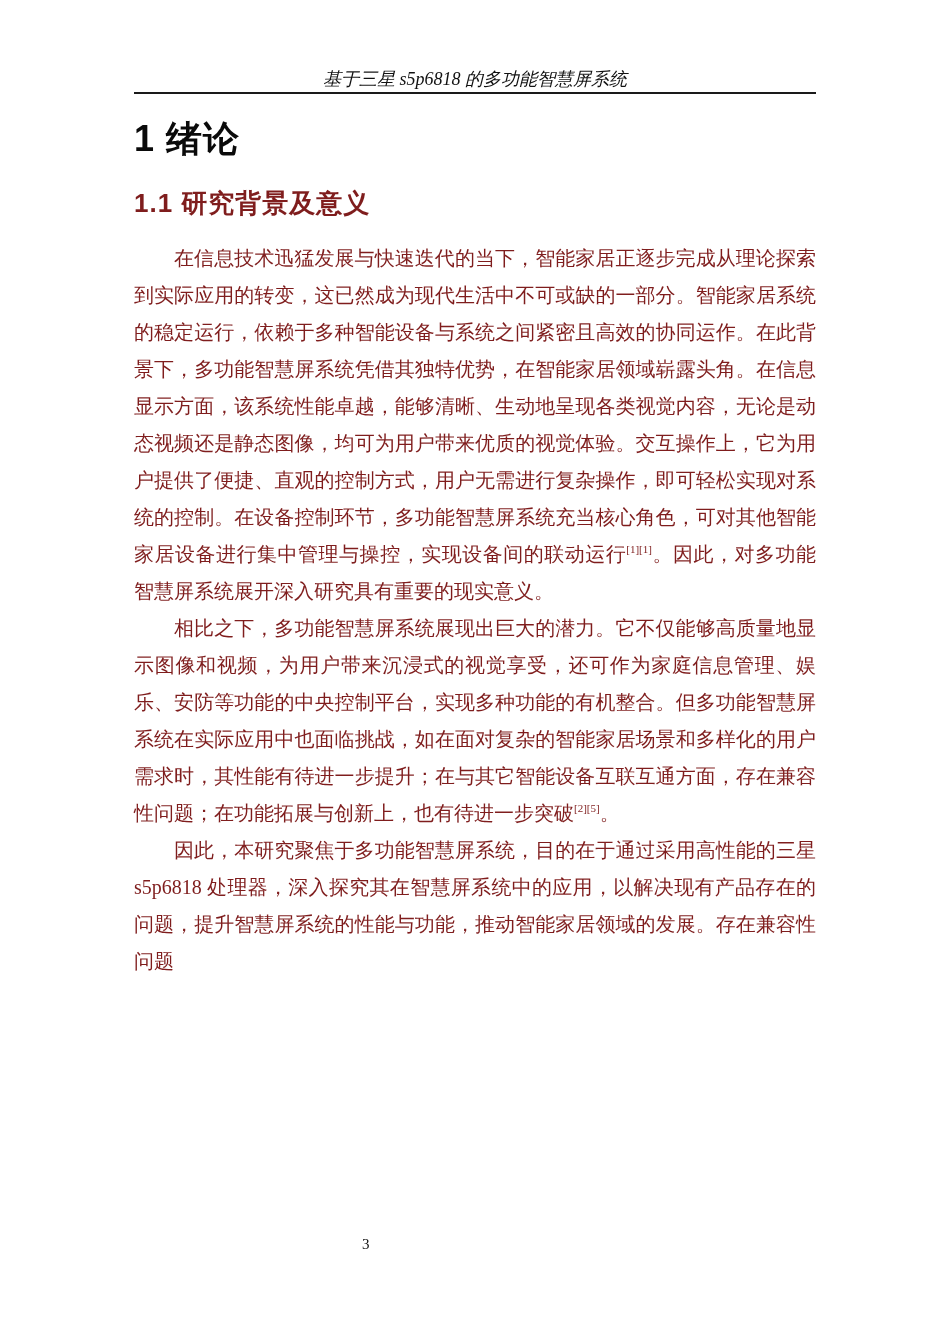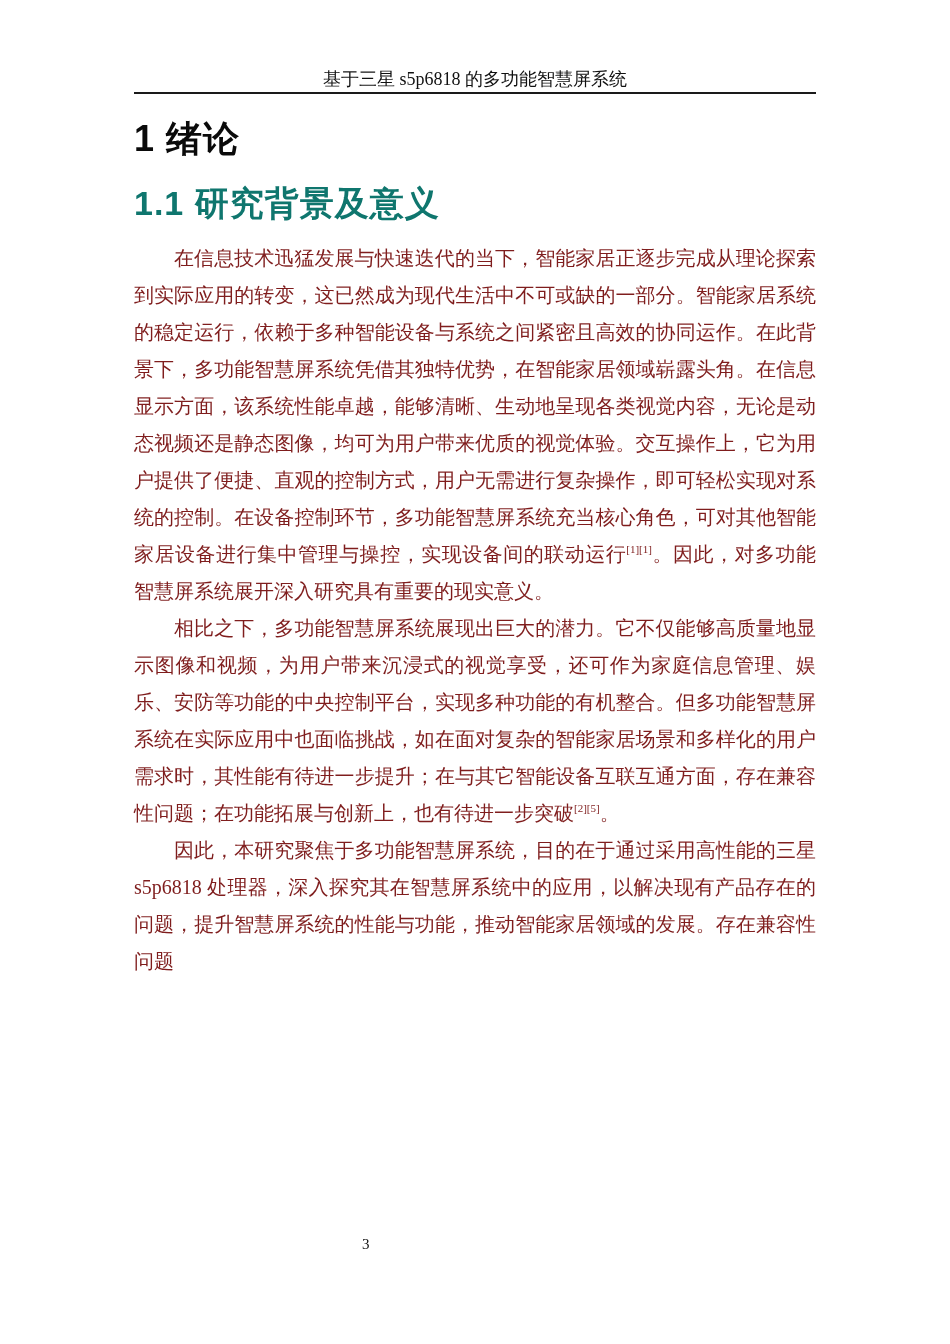--- a/index.html
+++ b/index.html
@@ -11,32 +11,33 @@
     overflow: hidden;
   }
   .content { width: 682px; margin: 0 auto; }
   .page-header {
     padding-top: 68px; padding-bottom: 2px;
     border-bottom: 2px solid #1a1a1a;
   }
   .header-title {
     text-align: center; font-size: 18px; line-height: 22px;
     color: #111;
+    font-style: italic;
   }
   h1.chapter {
     margin: 28px 0 0 0;
     font-family: "Liberation Sans", "DejaVu Sans", sans-serif;
     font-weight: 700; font-size: 36px; line-height: 34px;
     color: #0a0a0a; letter-spacing: 1px;
   }
   h2.section {
     margin: 32px 0 0 0;
     font-family: "Liberation Sans", "DejaVu Sans", sans-serif;
-    font-weight: 700; font-size: 34px; line-height: 30px;
-    color: #0f766e; letter-spacing: 1px;
+    font-weight: 700; font-size: 26px; line-height: 30px;
+    color: #7f1d1d; letter-spacing: 1px;
   }
   .body-text { margin-top: 22px; }
   .body-text p {
     margin: 0; font-size: 20px; line-height: 37px;
     text-align: justify; text-justify: inter-ideograph;
     text-indent: 2em; color: #7f1d1d;
   }
   sup.cite {
     font-size: 11px; line-height: 0; vertical-align: super;
   }

